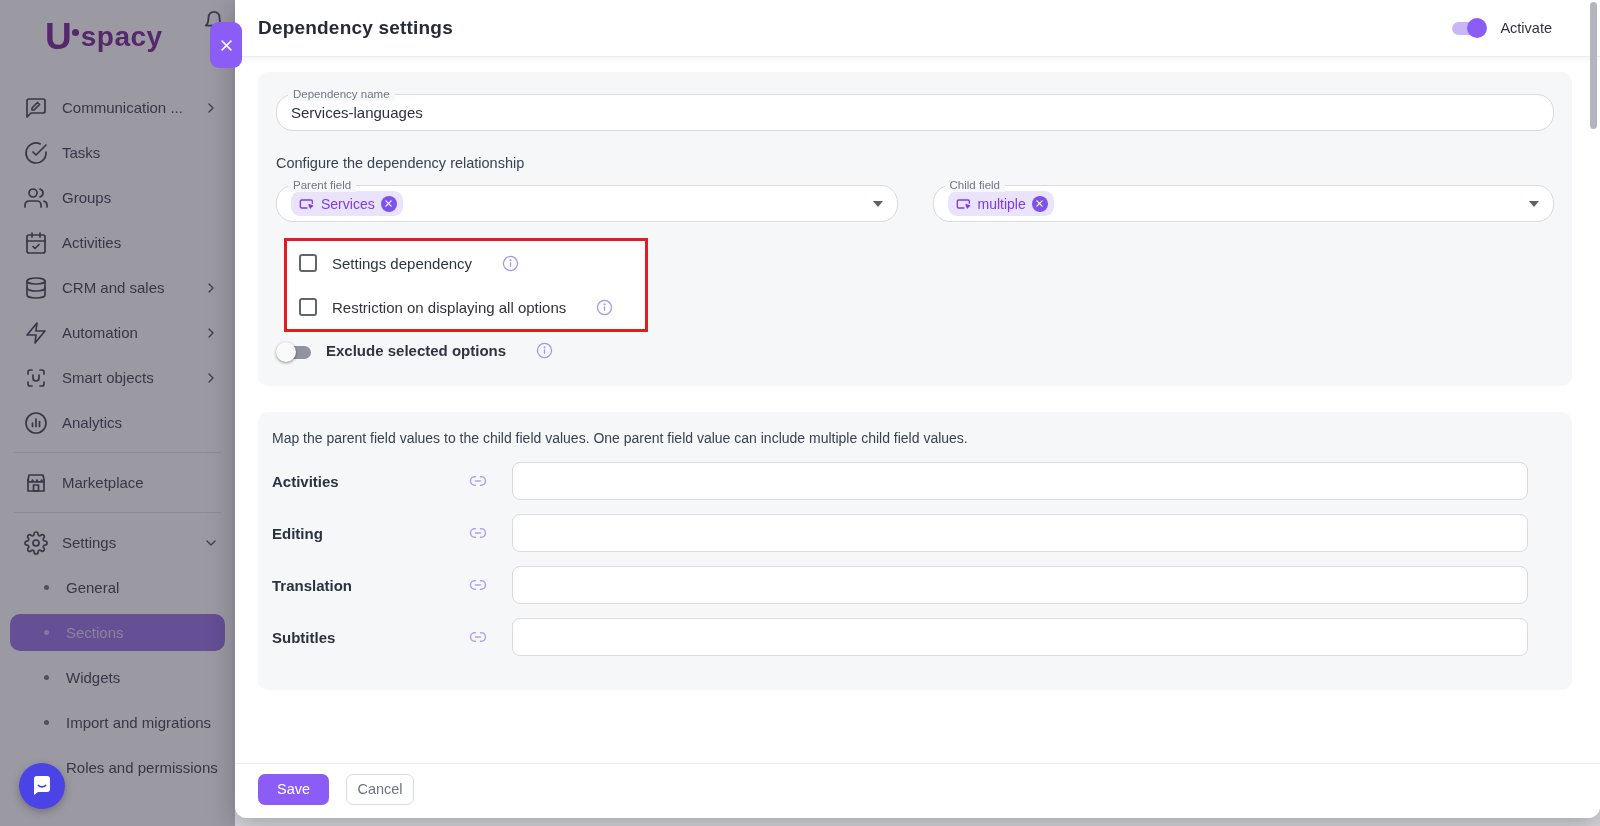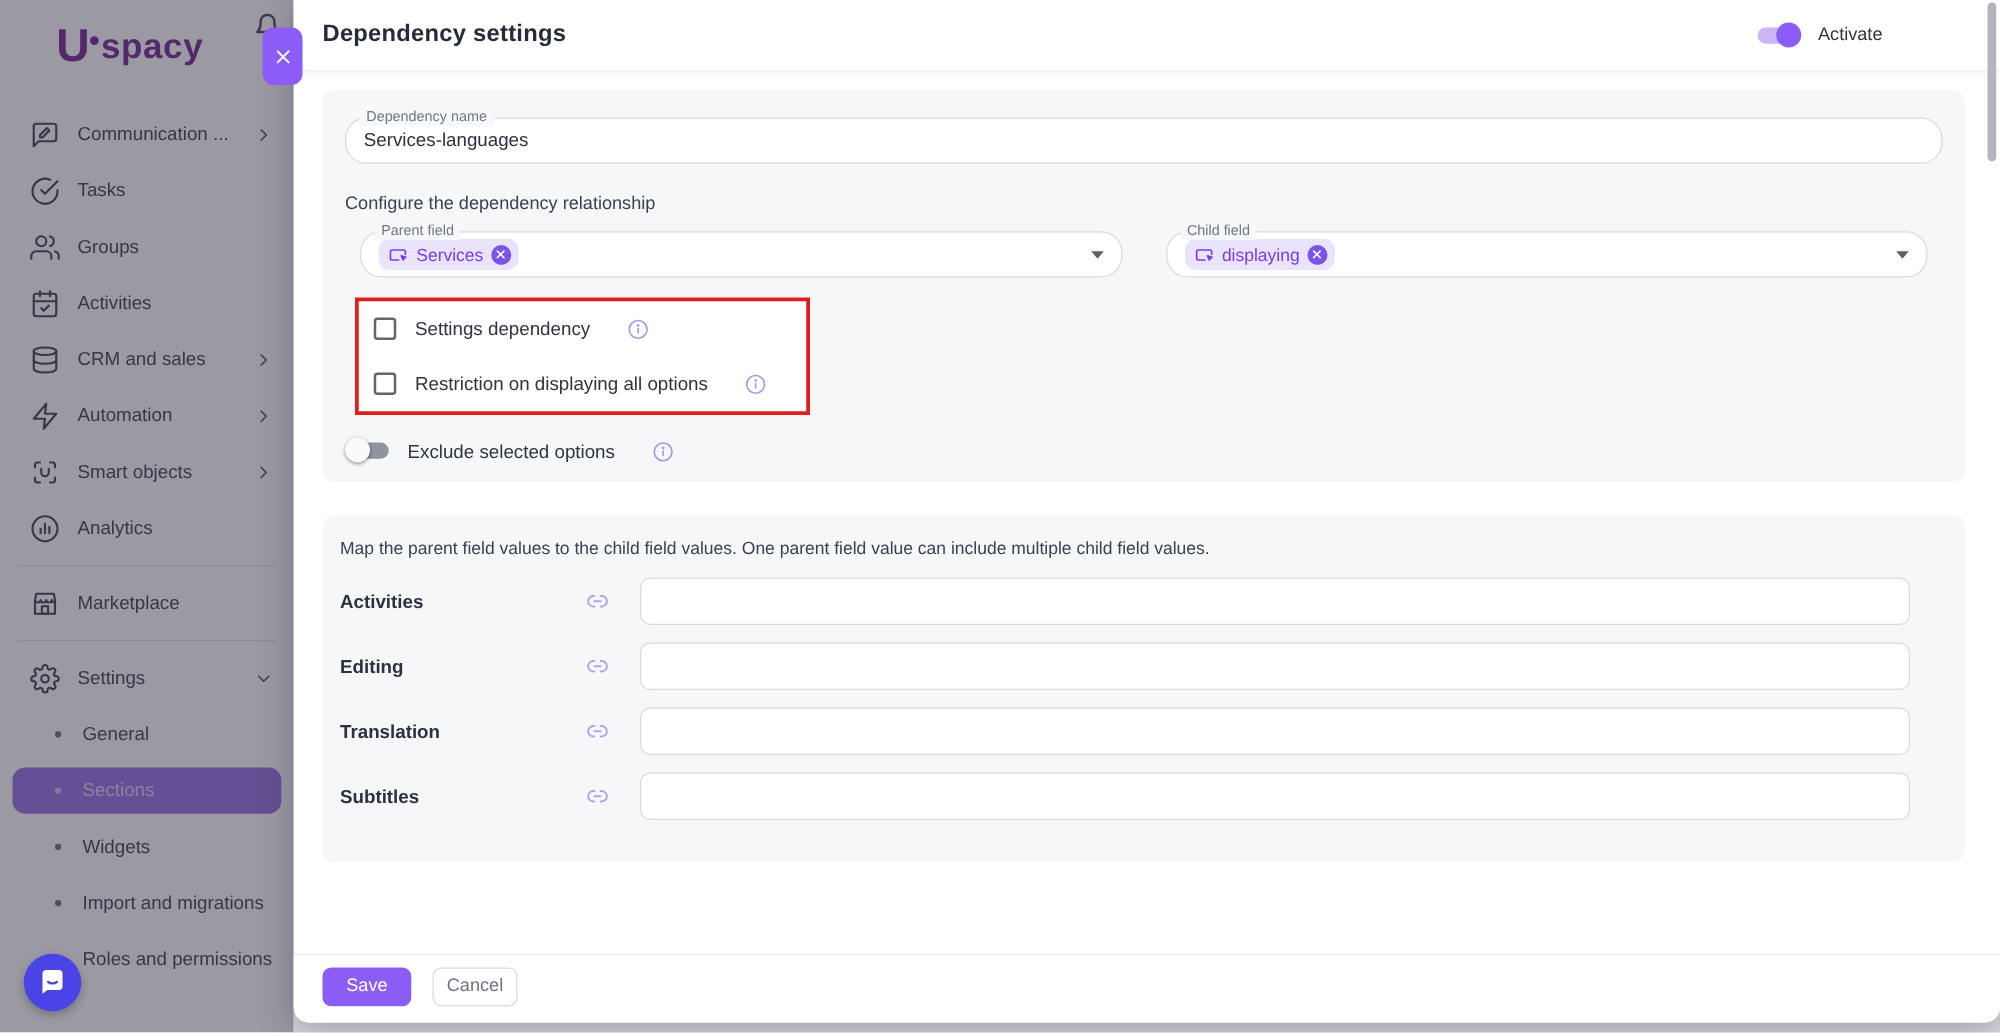--- a/index.html
+++ b/index.html
@@ -60,21 +60,21 @@
     border-radius:0 0 12px 12px;
     box-shadow:0 8px 28px rgba(20,20,40,0.28);
   }
   .close-btn {
     position:absolute; left:-25px; top:22px; width:32px; height:46px;
     background:#8b5cf6; border:none; border-radius:9px; z-index:15;
     display:flex; align-items:center; justify-content:center; cursor:pointer;
   }
   .dlg-header {
     height:57px; display:flex; align-items:center;
-    padding:0 94px 0 23px;
+    padding:0 48px 0 23px;
     border-bottom:1px solid #ededf1;
     box-shadow:0 3px 6px rgba(30,30,60,0.05);
     position:relative; z-index:2; background:#fff; border-radius:0;
   }
   .dlg-title { font-size:19px; font-weight:700; color:#252b38; letter-spacing:0.2px; }
   .activate { margin-left:auto; display:flex; align-items:center; gap:13px; }
   .activate-label { font-size:14.5px; color:#30343e; }
 
   .switch { position:relative; width:37px; height:20px; flex:none; cursor:pointer; }
   .switch .track { position:absolute; left:2px; top:4px; width:33px; height:13px; border-radius:7px; }
@@ -99,21 +99,21 @@
     font-size:11.5px; color:#707684; line-height:14px; white-space:nowrap;
   }
   .name-wrap { margin:8px 2px 0; }
   .name-input {
     border:none; outline:none; background:transparent; width:100%;
     font-family:"Liberation Sans", sans-serif; font-size:15px; color:#2b3140;
   }
 
   .section-heading { margin:24px 2px 12px; font-size:14.5px; color:#3a4150; }
 
-  .fields-row { display:flex; gap:35px; margin:14px 14px 0;text-align:center; }
+  .fields-row { display:flex; gap:35px; margin:14px 2px 0;text-align:center; }
   .select-field { flex:1; cursor:pointer; }
   .chip {
     display:inline-flex; align-items:center; gap:6px;
     background:#eae3fc; color:#7c3aed; border-radius:9px;
     height:25px; padding:0 6px 0 8px; font-size:14px;
   }
   .chip-del {
     width:16px; height:16px; border-radius:50%; background:#7c52e8;
     display:flex; align-items:center; justify-content:center; cursor:pointer; flex:none;
   }
@@ -130,21 +130,21 @@
   }
   .check-row { display:flex; align-items:center; height:36px; }
   .check-row + .check-row { margin-top:8px; }
   .checkbox {
     width:18px; height:18px; border:2px solid #5f6670; border-radius:3px;
     background:#fff; margin-right:15px; flex:none; cursor:pointer;
   }
   .check-label { font-size:15px; color:#2e3440; }
   .info-icon { margin-left:30px; color:#a694ec; flex:none; cursor:pointer; }
 
-  .exclude-row { display:flex; align-items:flex-end; margin:10px 0 6px 2px; height:28px; }
+  .exclude-row { display:flex; align-items:flex-start; margin:10px 0 6px 2px; height:28px;font-weight:bold; }
   .exclude-row .switch { margin-right:13px; }
   .exclude-label { font-size:15px; color:#2e3440; }
 
   .map-heading { font-size:14px; color:#3a4150; margin:2px 0 16px; }
   .map-row { display:grid; grid-template-columns:196px 44px 1fr; align-items:center; margin-bottom:14px; }
   .map-label { font-size:15px; font-weight:700; color:#2b3140; }
   .link-icon { color:#b3a1ee; }
   .map-input {
     height:38px; width:100%; background:#fff; border:1px solid #d9dae2; border-radius:8px;
     outline:none; padding:0 12px; font-family:"Liberation Sans", sans-serif; font-size:14px; color:#2b3140;
@@ -400,21 +400,21 @@
         </div>
         <div class="outlined select-field">
           <span class="flabel">Child field</span>
           <span class="chip">
             <span>
               <svg width="16" height="16" viewBox="0 0 24 24" fill="none" stroke="#7c3aed" stroke-width="2" stroke-linecap="round" stroke-linejoin="round">
                   <path d="M20 11V8a2 2 0 0 0-2-2H4a2 2 0 0 0-2 2v8a2 2 0 0 0 2 2h8"></path>
                   <path d="M15 13l2.2 5 1.1-2.1 2.1-1.1z" fill="#7c3aed"></path>
                 </svg>
             </span>
-            <span>displaying</span>
+            <span>multiple</span>
             <span class="chip-del">
               <svg width="9" height="9" viewBox="0 0 24 24" fill="none" stroke="#ffffff" stroke-width="3.4" stroke-linecap="round">
                   <line x1="5" y1="5" x2="19" y2="19"></line>
                   <line x1="19" y1="5" x2="5" y2="19"></line>
                 </svg>
             </span>
           </span>
           <span class="dd-arrow"></span>
         </div>
       </div>

